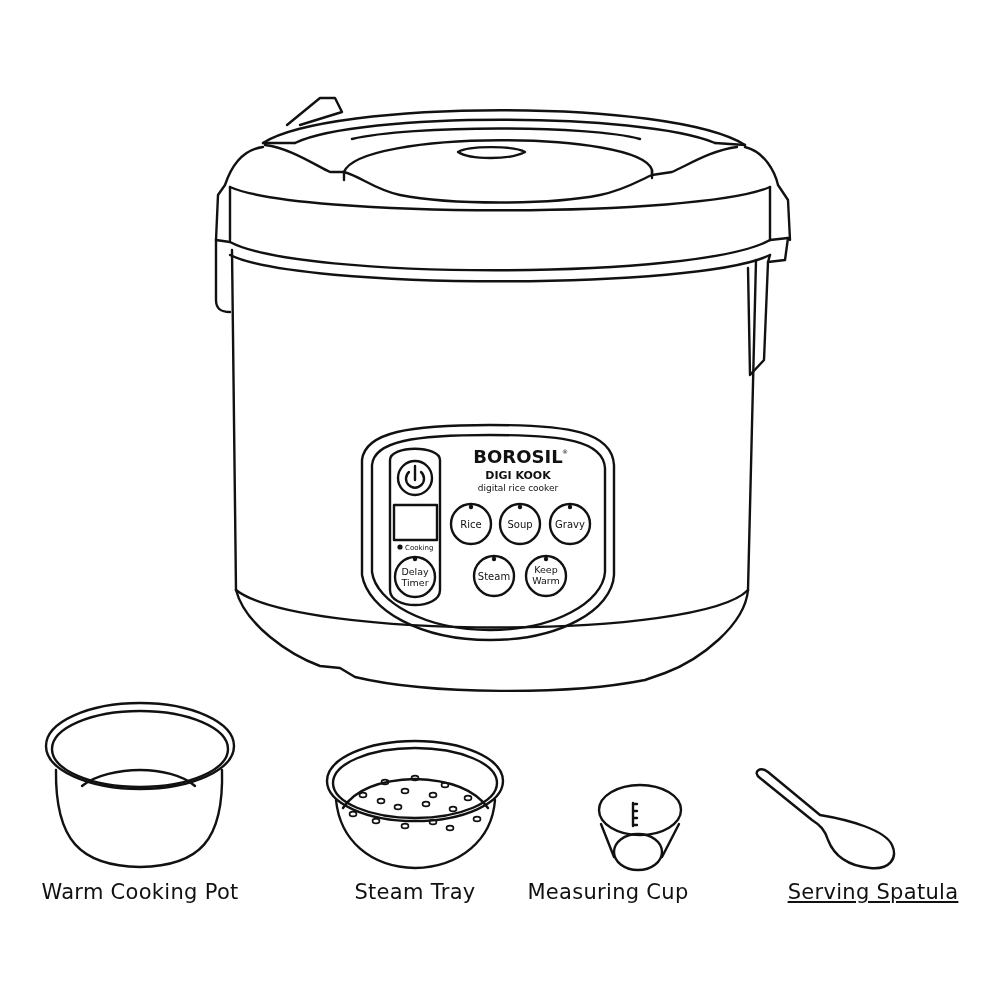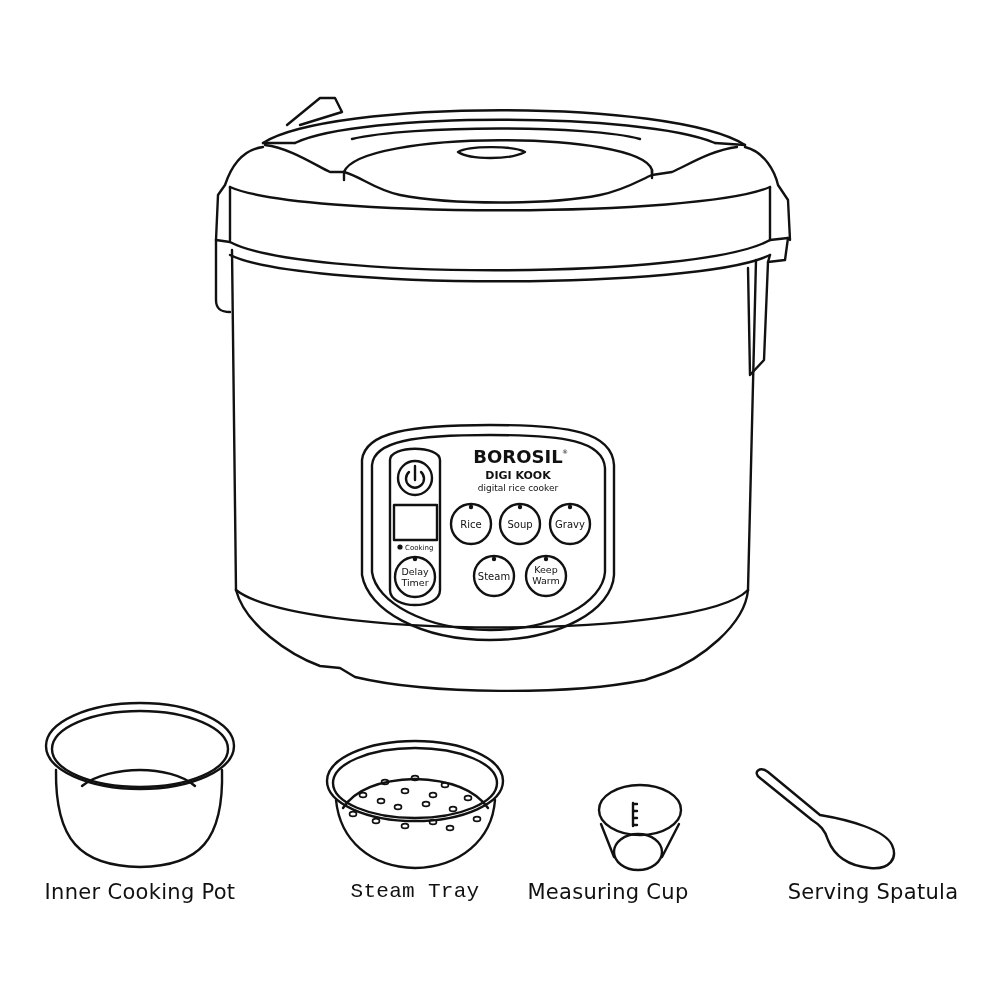--- a/index.html
+++ b/index.html
@@ -159,16 +159,16 @@
     <path class="stroke" d="M601,824 L614,857"></path>
     <path class="stroke" d="M679,824 L662,857"></path>
     <path class="stroke" d="M633,803 L633,826 M633,804 L637,804 M633,811 L637,811 M633,818 L637,818 M633,825 L637,825" stroke-width="1.8"></path>
   </g>
 
   <g>
     <path class="stroke" d="M760,778 C752,772 760,766 768,772 L820,815 C850,820 885,830 892,845 C898,858 890,870 870,868 C850,866 835,858 828,840 C825,830 820,825 812,820 Z"></path>
   </g>
 </svg>
 
-<div class="label" style="left:140px; top:880px;">Inner Cooking Pot</div>
-<div class="label" style="left:415px; top:880px;font-family:Liberation Mono, monospace;">Steam Tray</div>
+<div class="label" style="left:140px; top:880px;">Warm Cooking Pot</div>
+<div class="label" style="left:415px; top:880px;">Steam Tray</div>
 <div class="label" style="left:608px; top:880px;">Measuring Cup</div>
-<div class="label" style="left:873px; top:880px;">Serving Spatula</div>
+<div class="label" style="left:873px; top:880px;text-decoration:underline;">Serving Spatula</div>
 
 </body></html>

